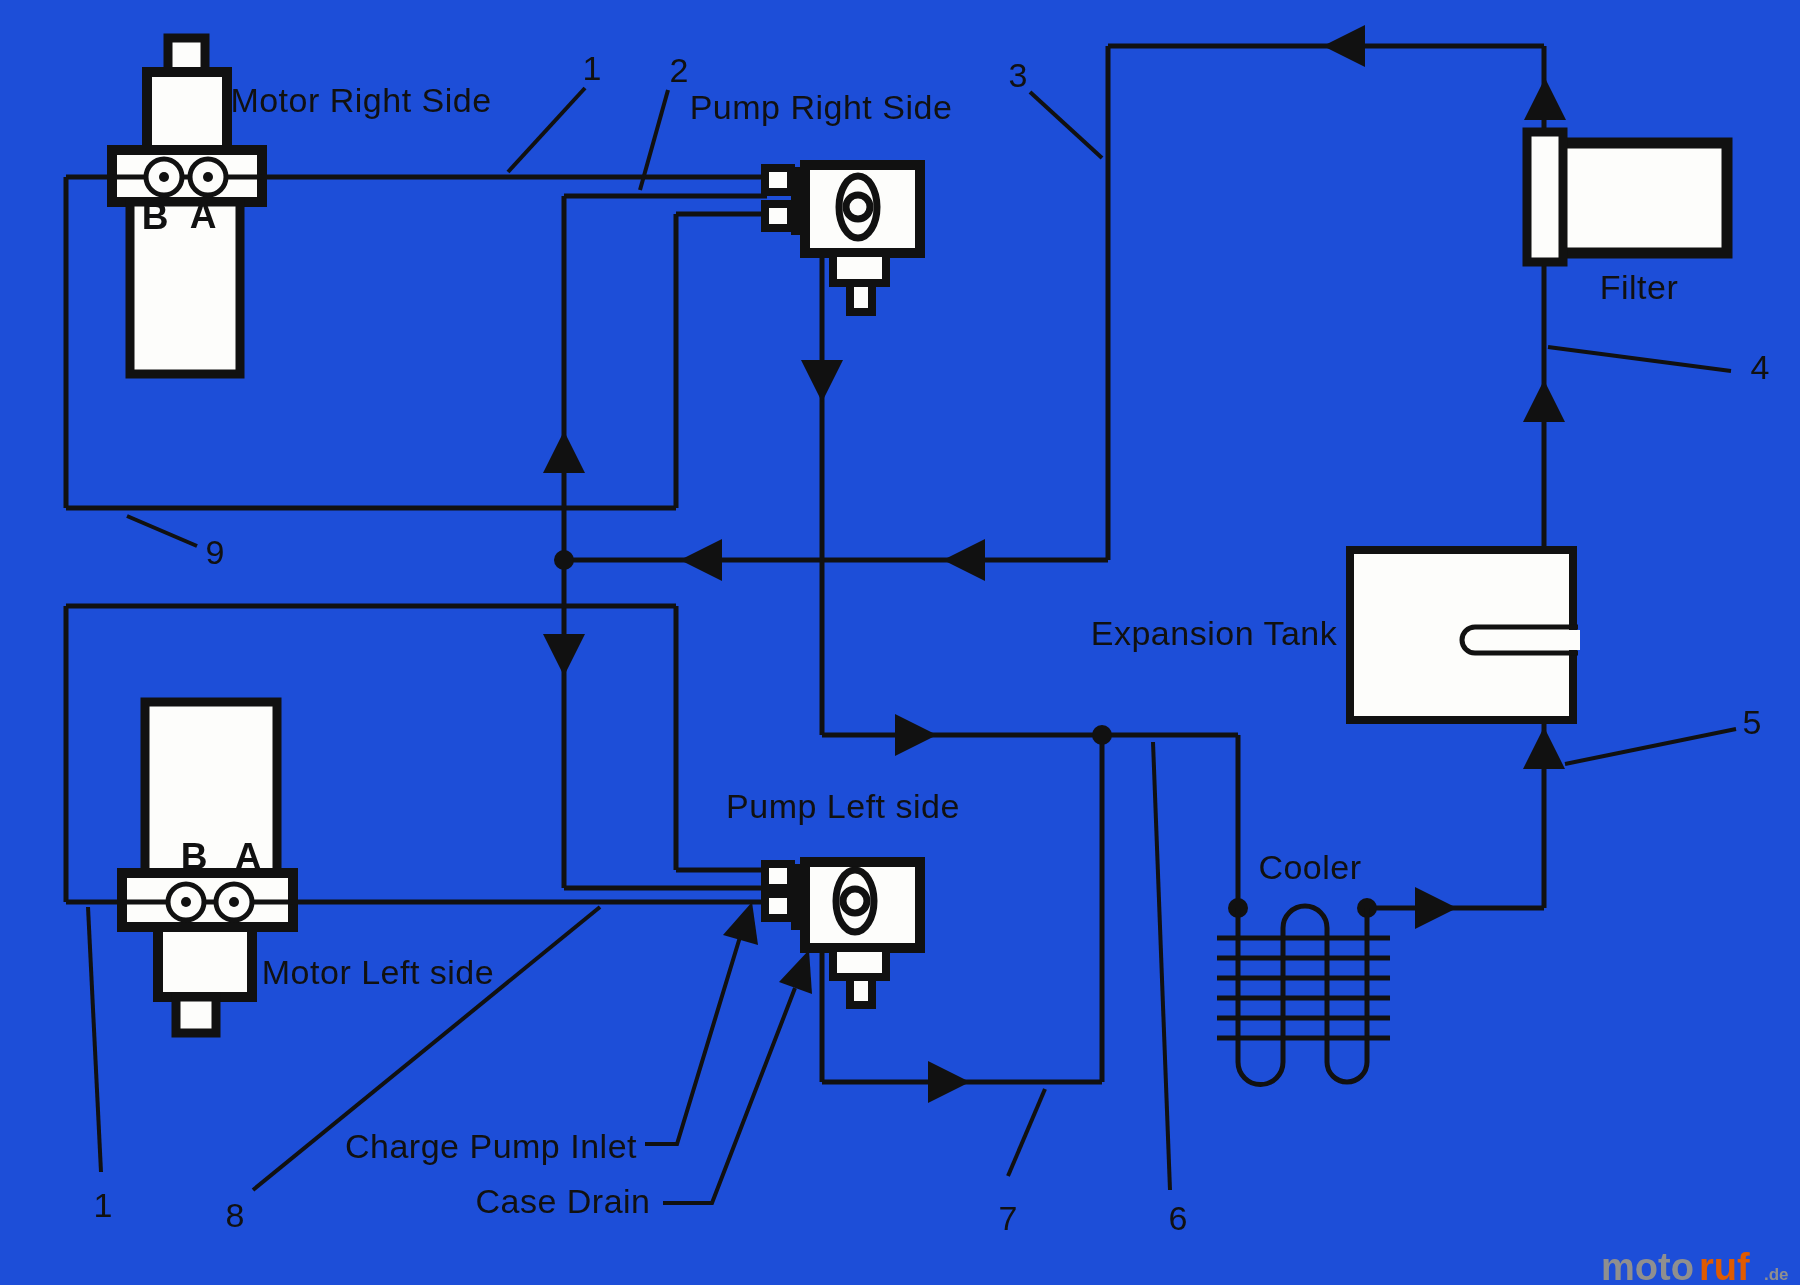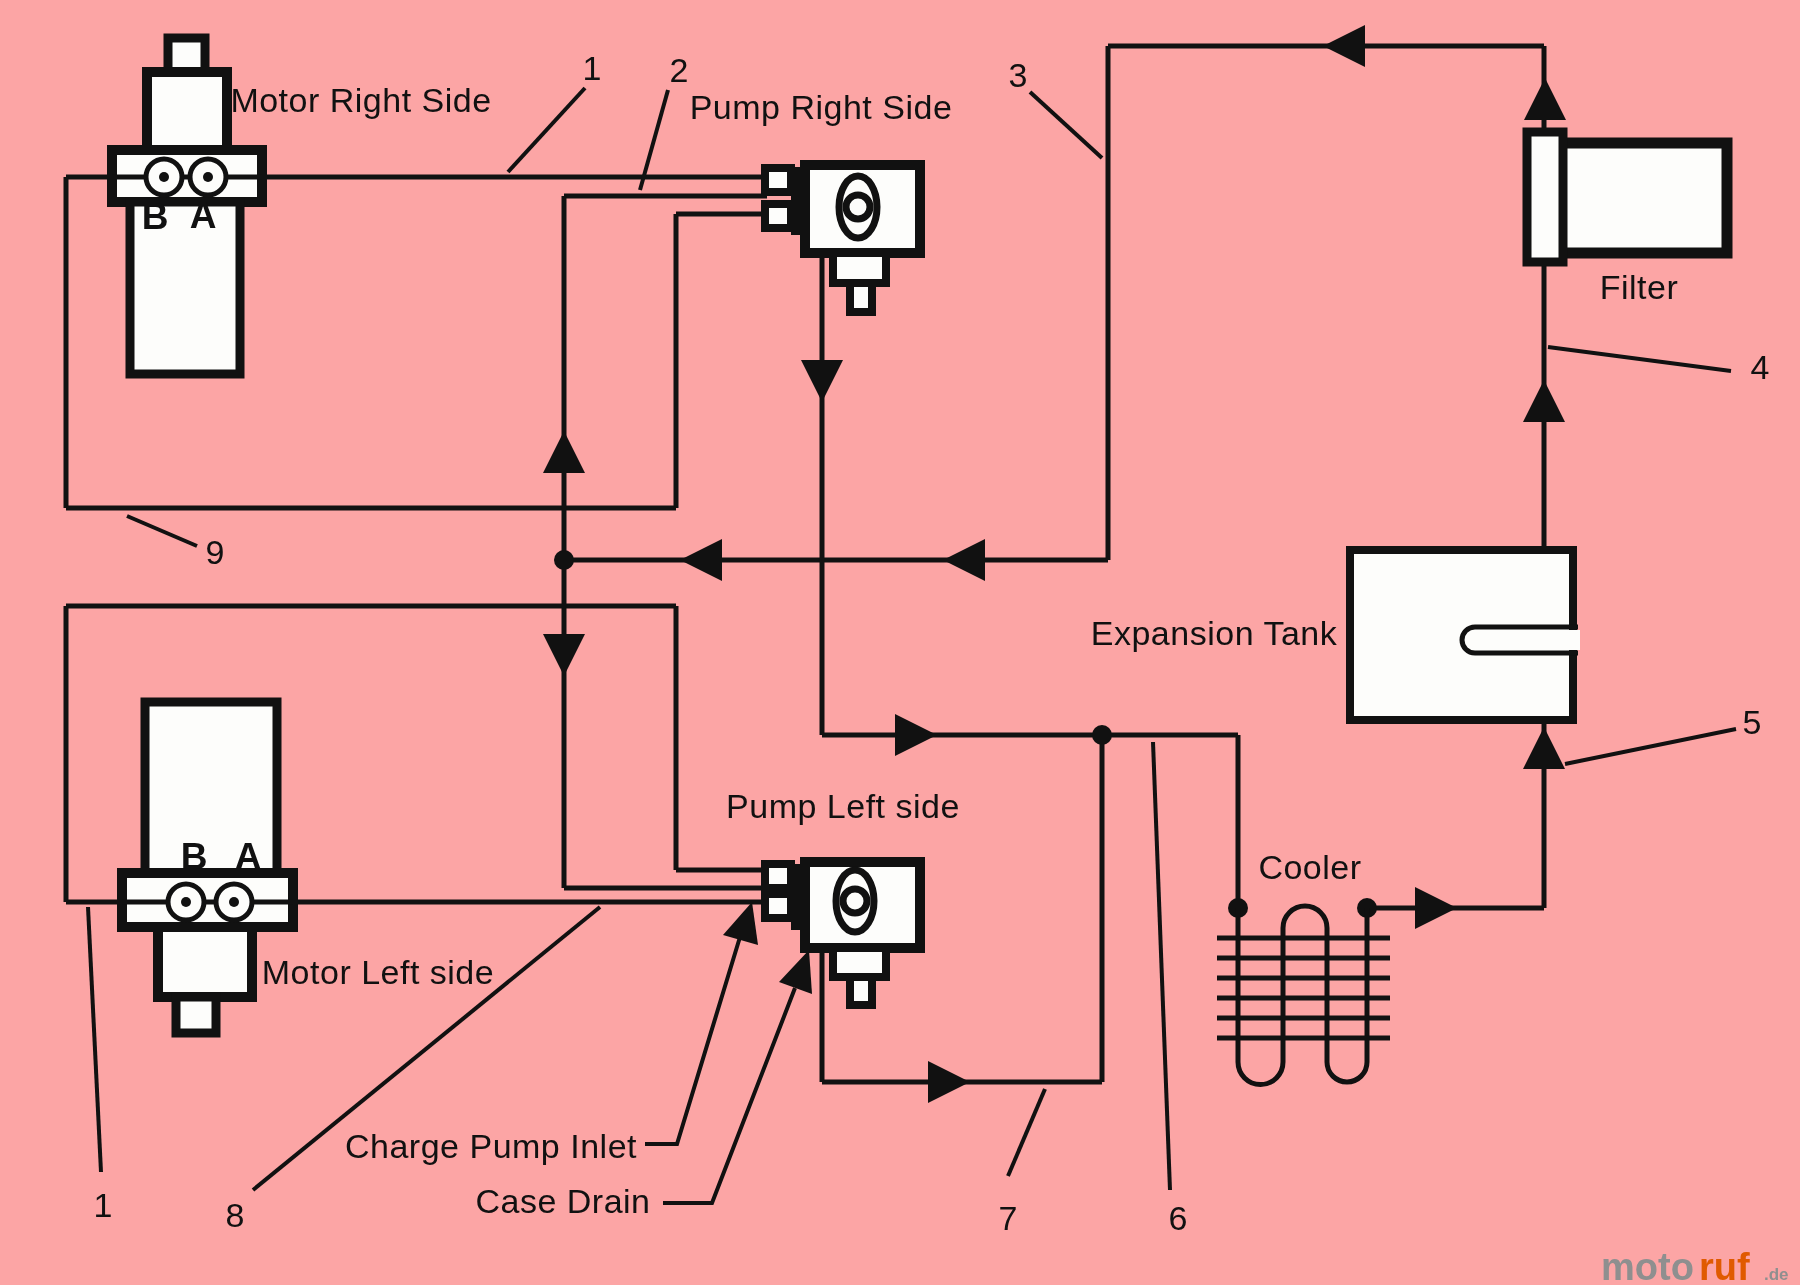--- a/index.html
+++ b/index.html
@@ -1,16 +1,16 @@
 <!DOCTYPE html>
 <html><head>
 <meta charset="utf-8">
 <style>
   html,body{margin:0;padding:0;background:#e8e8e8;}
-  .stage{position:relative;width:1800px;height:1285px;background:#fca5a5;overflow:hidden;}
+  .stage{position:relative;width:1800px;height:1285px;background:#1d4ed8;overflow:hidden;}
   svg{display:block;}
   .pipe{stroke:#111;stroke-width:5;fill:none;}
   .thin{stroke:#111;stroke-width:4;fill:none;}
   .comp{stroke:#111;fill:#fdfdfb;}
   .ah{fill:#111;stroke:none;}
   .dot{fill:#111;stroke:none;}
   text{font-family:"Liberation Sans",sans-serif;fill:#111;}
   .lbl{font-size:34px;letter-spacing:.5px;}
   .num{font-size:34px;}
   .port{font-size:37px;font-weight:600;}

